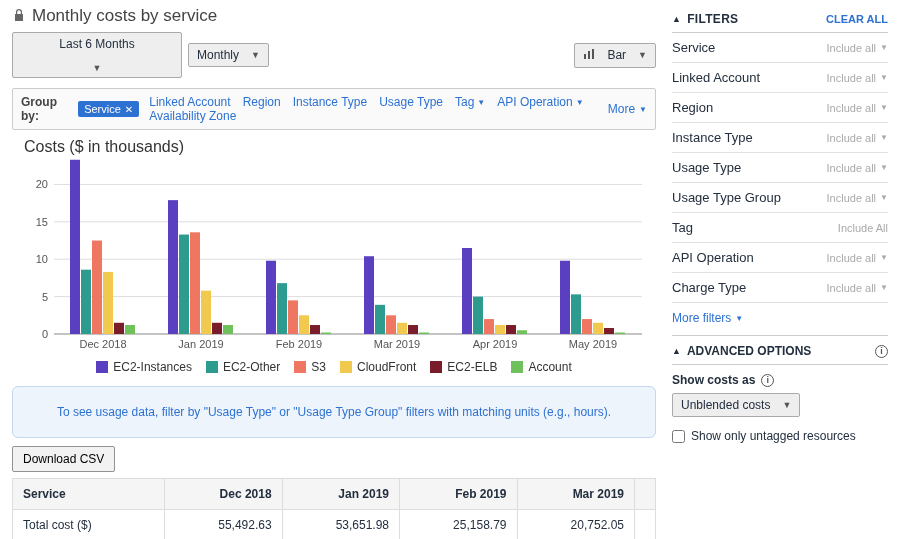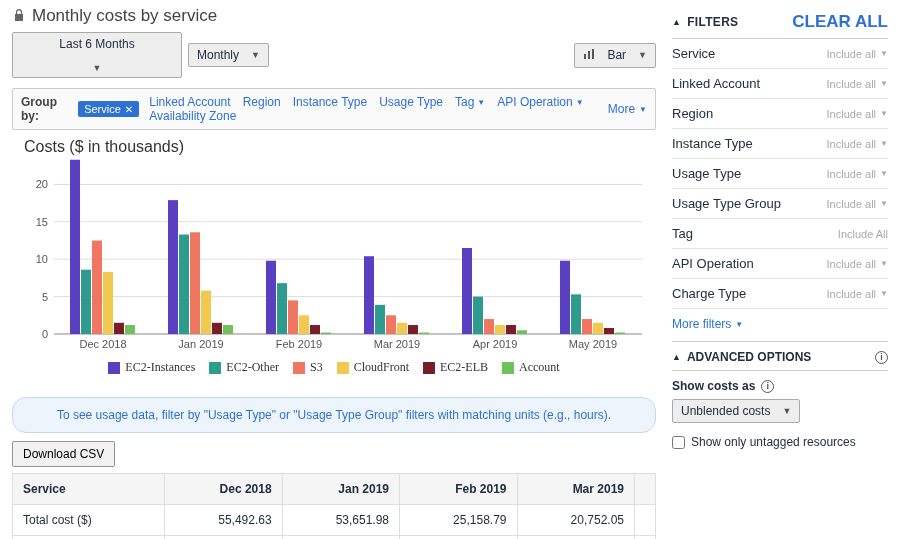--- a/index.html
+++ b/index.html
@@ -28,40 +28,40 @@
   .chip { background:#2d72d2; color:#fff; border-radius:2px; padding:2px 6px; display:flex; align-items:center; gap:4px; font-size:11px;}
   .chip .x { font-size:10px; cursor:pointer; }
   .gb-link { color:#2d72d2; cursor:pointer; }
   .gb-more { margin-left:auto; color:#2d72d2; cursor:pointer; display:flex; align-items:center; gap:4px;}
   .gb-caret-sm { font-size:8px; }
 
   .chart-wrap { border-top:none; padding:6px 6px 0 6px; }
   .chart-title { font-size:16px; color:#333; margin: 2px 0 2px 6px; }
   .chart-svg { width: 634px; height: 200px; display:block; }
 
-  .legend { display:flex; justify-content:center; gap:14px; font-size:12px; margin-top:2px; color:#333;font-family:Liberation Serif, serif;}
+  .legend { display:flex; justify-content:center; gap:14px; font-size:12px; margin-top:2px; color:#333;}
   .legend .item { display:flex; align-items:center; gap:5px;}
   .swatch { width:12px; height:12px; display:inline-block; }
 
-  .info-banner { margin-top:22px; border:1px solid #c6d7ef; background:#eef4fc; color:#2d72d2; padding:10px; text-align:center; font-size:12px; border-radius:14px;}
+  .info-banner { margin-top:12px; border:1px solid #c6d7ef; background:#eef4fc; color:#2d72d2; padding:18px; text-align:center; font-size:12px; border-radius:6px;}
   .download-row { display:flex; justify-content:flex-start; margin:8px 4px 6px 0;}
   .btn { border:1px solid #939393; background:#f2f2f2; border-radius:2px; padding:5px 10px; font-size:12px; cursor:pointer;}
 
   table.data { width:100%; border-collapse:collapse; font-size:12px; }
   table.data th, table.data td { border:1px solid #ddd; padding:8px 10px; }
   table.data th { background:#f5f5f5; font-weight:700; text-align:right; }
   table.data th:first-child { text-align:left; }
   table.data td { text-align:right; }
   table.data td:first-child { text-align:left; }
   tr.shade td { background:#f1f1f1; }
 
   
   .panel-head { display:flex; align-items:center; justify-content:space-between; padding:6px 0; border-bottom:1px solid #ccc; }
   .panel-head .h { font-weight:700; font-size:12px; letter-spacing:.3px; display:flex; align-items:center; gap:6px;}
-  .clear-all { color:#2d72d2; font-size:17px; font-weight:600; cursor:pointer;}
+  .clear-all { color:#2d72d2; font-size:11px; font-weight:600; cursor:pointer;}
   .filter-row { display:flex; justify-content:space-between; align-items:center; padding:7px 0; border-bottom:1px solid #e2e2e2; }
   .filter-name { color:#232f3e; }
   .include { color:#aaa; font-size:11px; display:flex; align-items:center; gap:4px;}
   .more-filters { color:#2d72d2; font-size:12px; padding:8px 0 6px 0; cursor:pointer; display:flex; align-items:center; gap:4px;}
   .adv-head { display:flex; align-items:center; justify-content:space-between; padding:8px 0 6px 0; border-top:1px solid #ccc; border-bottom:1px solid #ccc; margin-top:4px;}
   .adv-head .h { font-weight:700; font-size:12px; display:flex; align-items:center; gap:6px;}
   .info-icon { width:13px; height:13px; border-radius:50%; border:1px solid #555; display:inline-flex; align-items:center; justify-content:center; font-size:9px; font-weight:700; color:#555;}
   .adv-block { padding:8px 0 4px 0; }
   .adv-label { font-weight:700; font-size:12px; display:flex; align-items:center; gap:6px; margin-bottom:6px;}
   .checkbox-row { display:flex; align-items:center; gap:6px; font-size:12px; }

